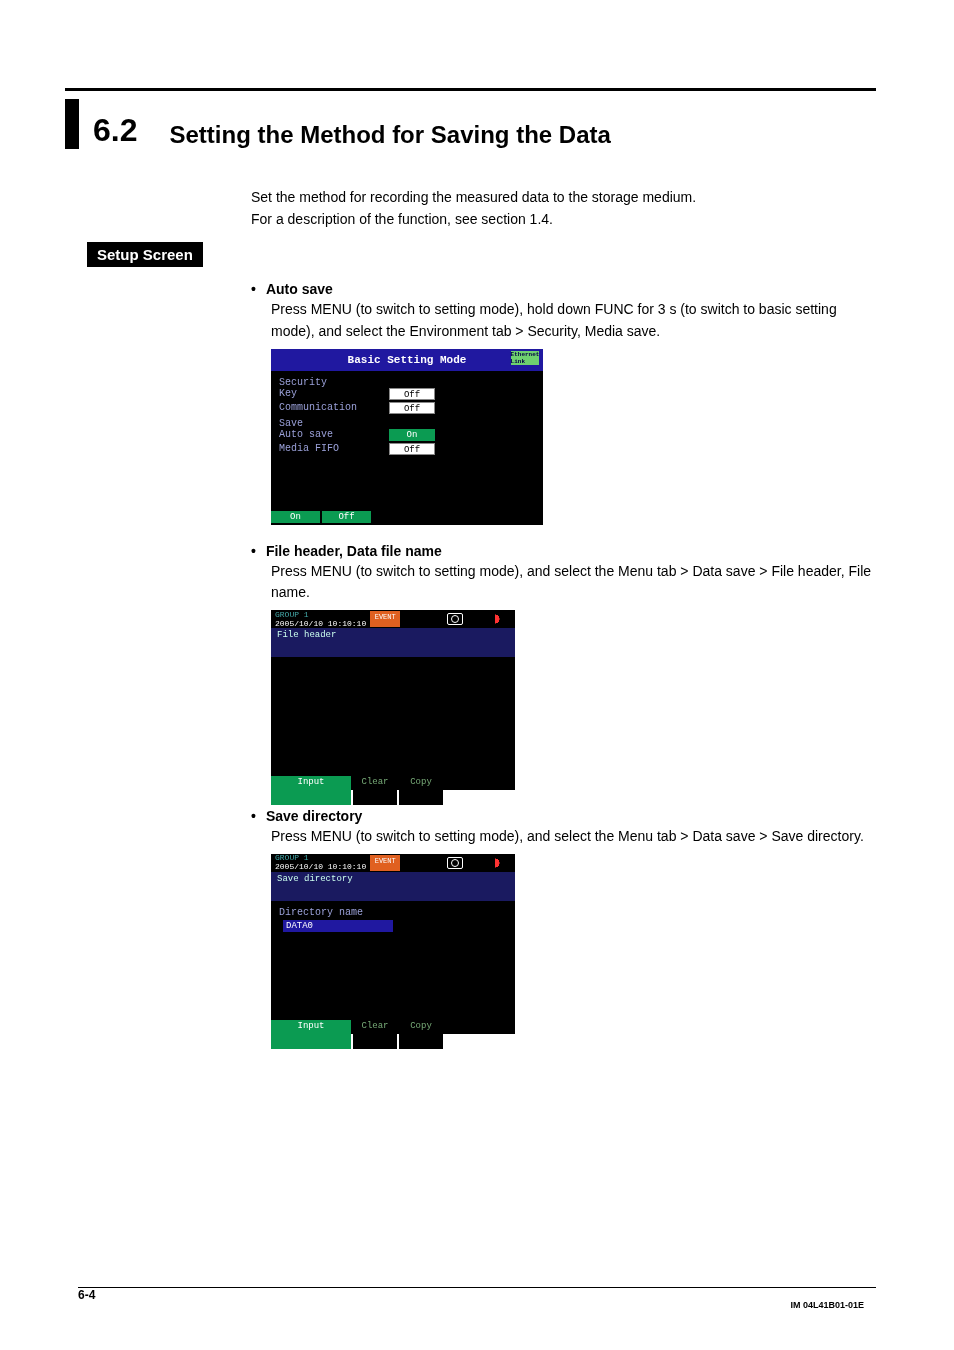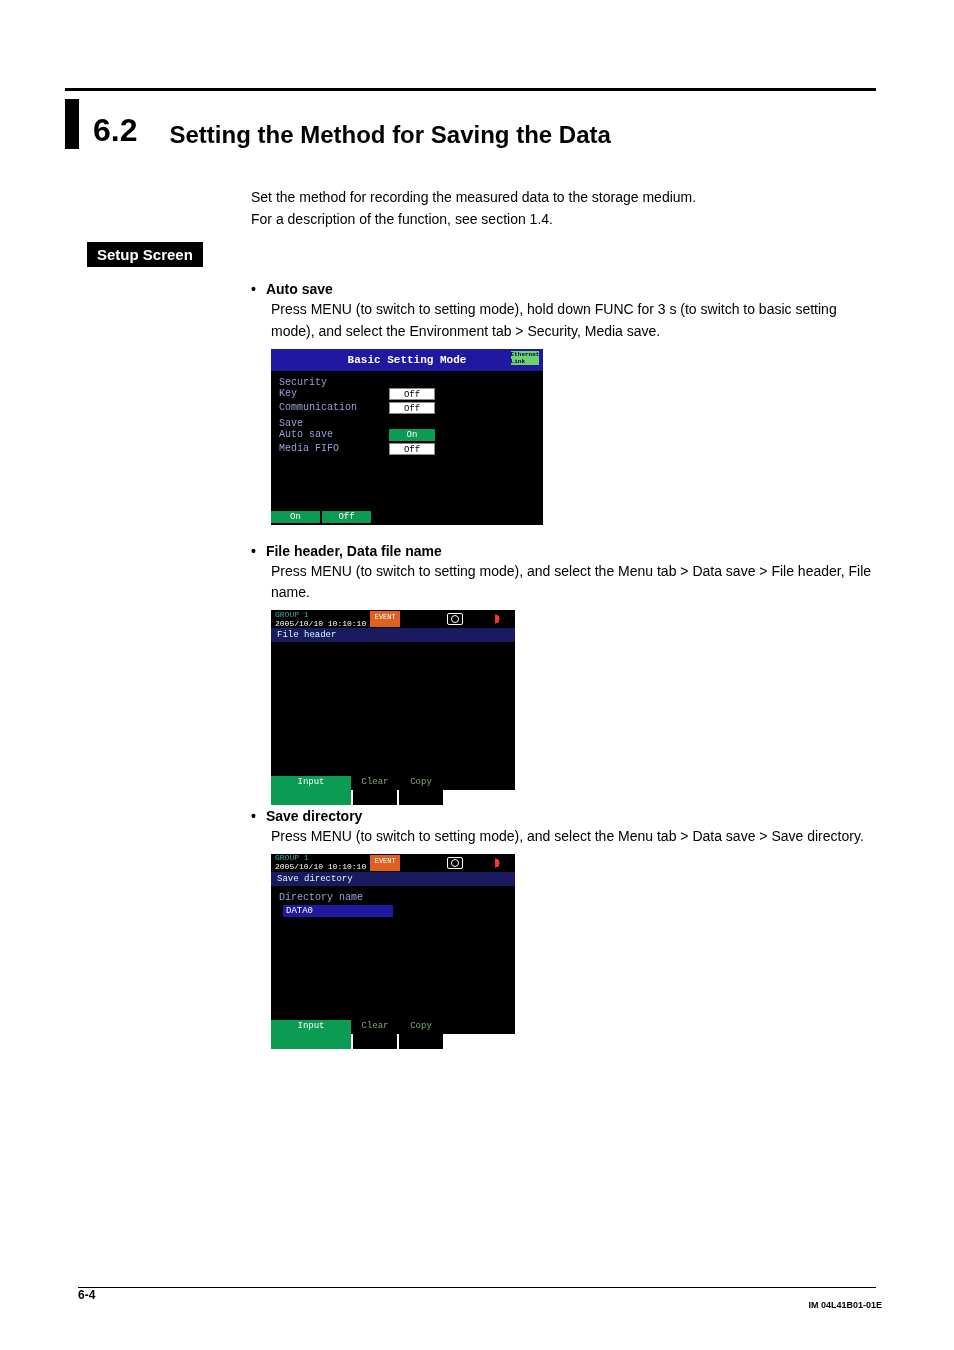--- a/index.html
+++ b/index.html
@@ -194,21 +194,21 @@
     position:absolute; right:52px; top:3px;
     display:flex; align-items:center; justify-content:center;
   }
   .screenshot2 .hdr .camicon::after { content:""; width:6px; height:6px; border:1px solid #fff; border-radius:50%; }
   .screenshot2 .hdr .wifi {
     position:absolute; right:6px; top:4px;
     width:14px; height:10px;
     background: radial-gradient(circle at left center,#f33 30%,transparent 31%);
   }
   .screenshot2 .tabrow {
-    height: 14px;
+    height: 29px;
     background:#1a1a60;
     color:#cfe;
     font-size:9px;
     padding-left:6px;
     line-height:14px;
   }
   .screenshot2 .body {
     padding:6px 8px;
     color:#9aa0d8;
     font-size:10px;
@@ -236,21 +236,21 @@
 
   .footer-left {
     position: absolute;
     left: 78px;
     bottom: 48px;
     font-size: 12px;
     font-weight: bold;
   }
   .footer-right {
     position: absolute;
-    right: 72px;
+    right: 90px;
     bottom: 40px;
     font-size: 9px;
     font-weight: bold;
   }
   .footer-rule {
     position: absolute;
     left: 78px;
     right: 78px;
     bottom: 62px;
     height: 1px;

